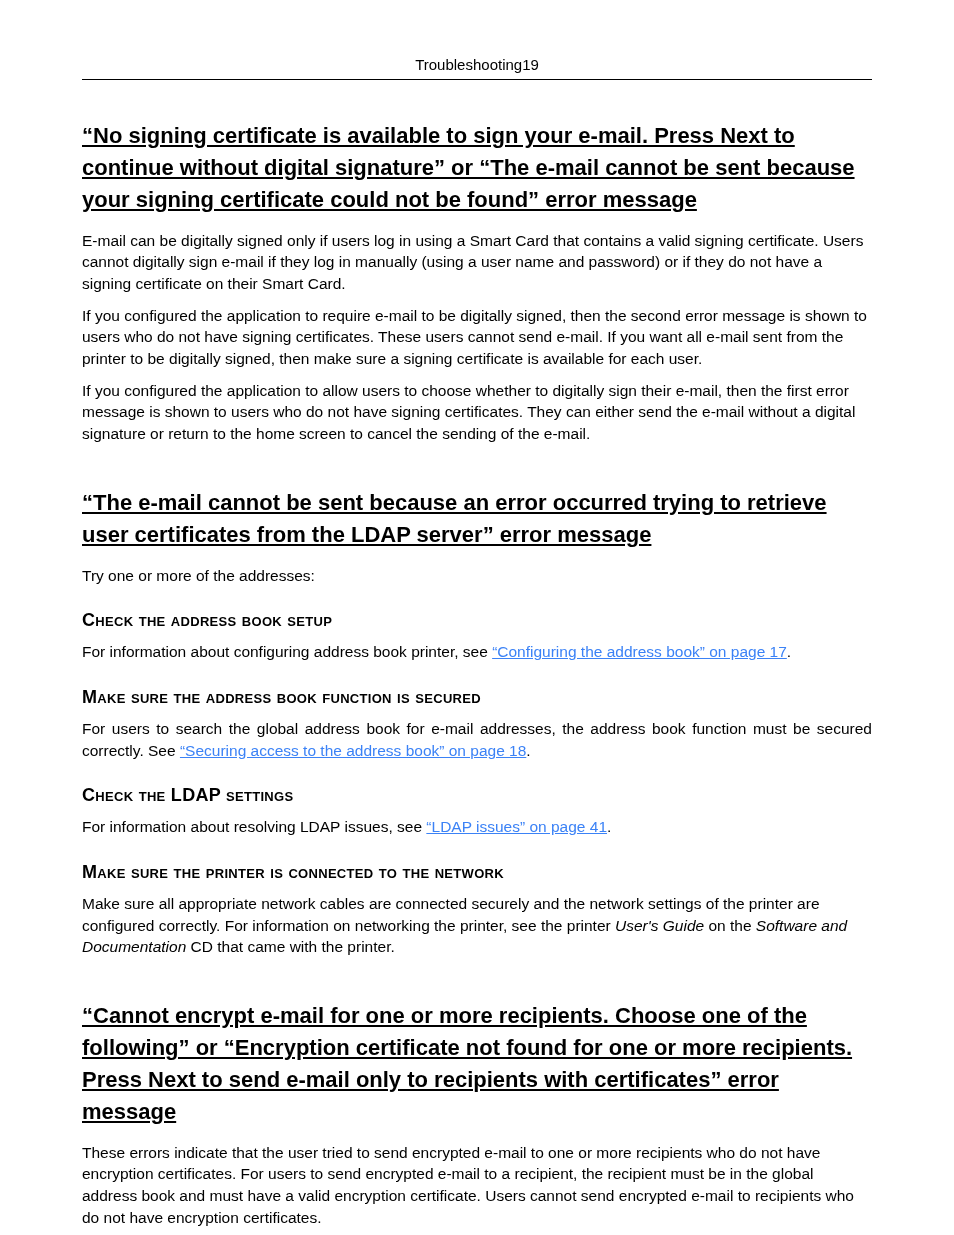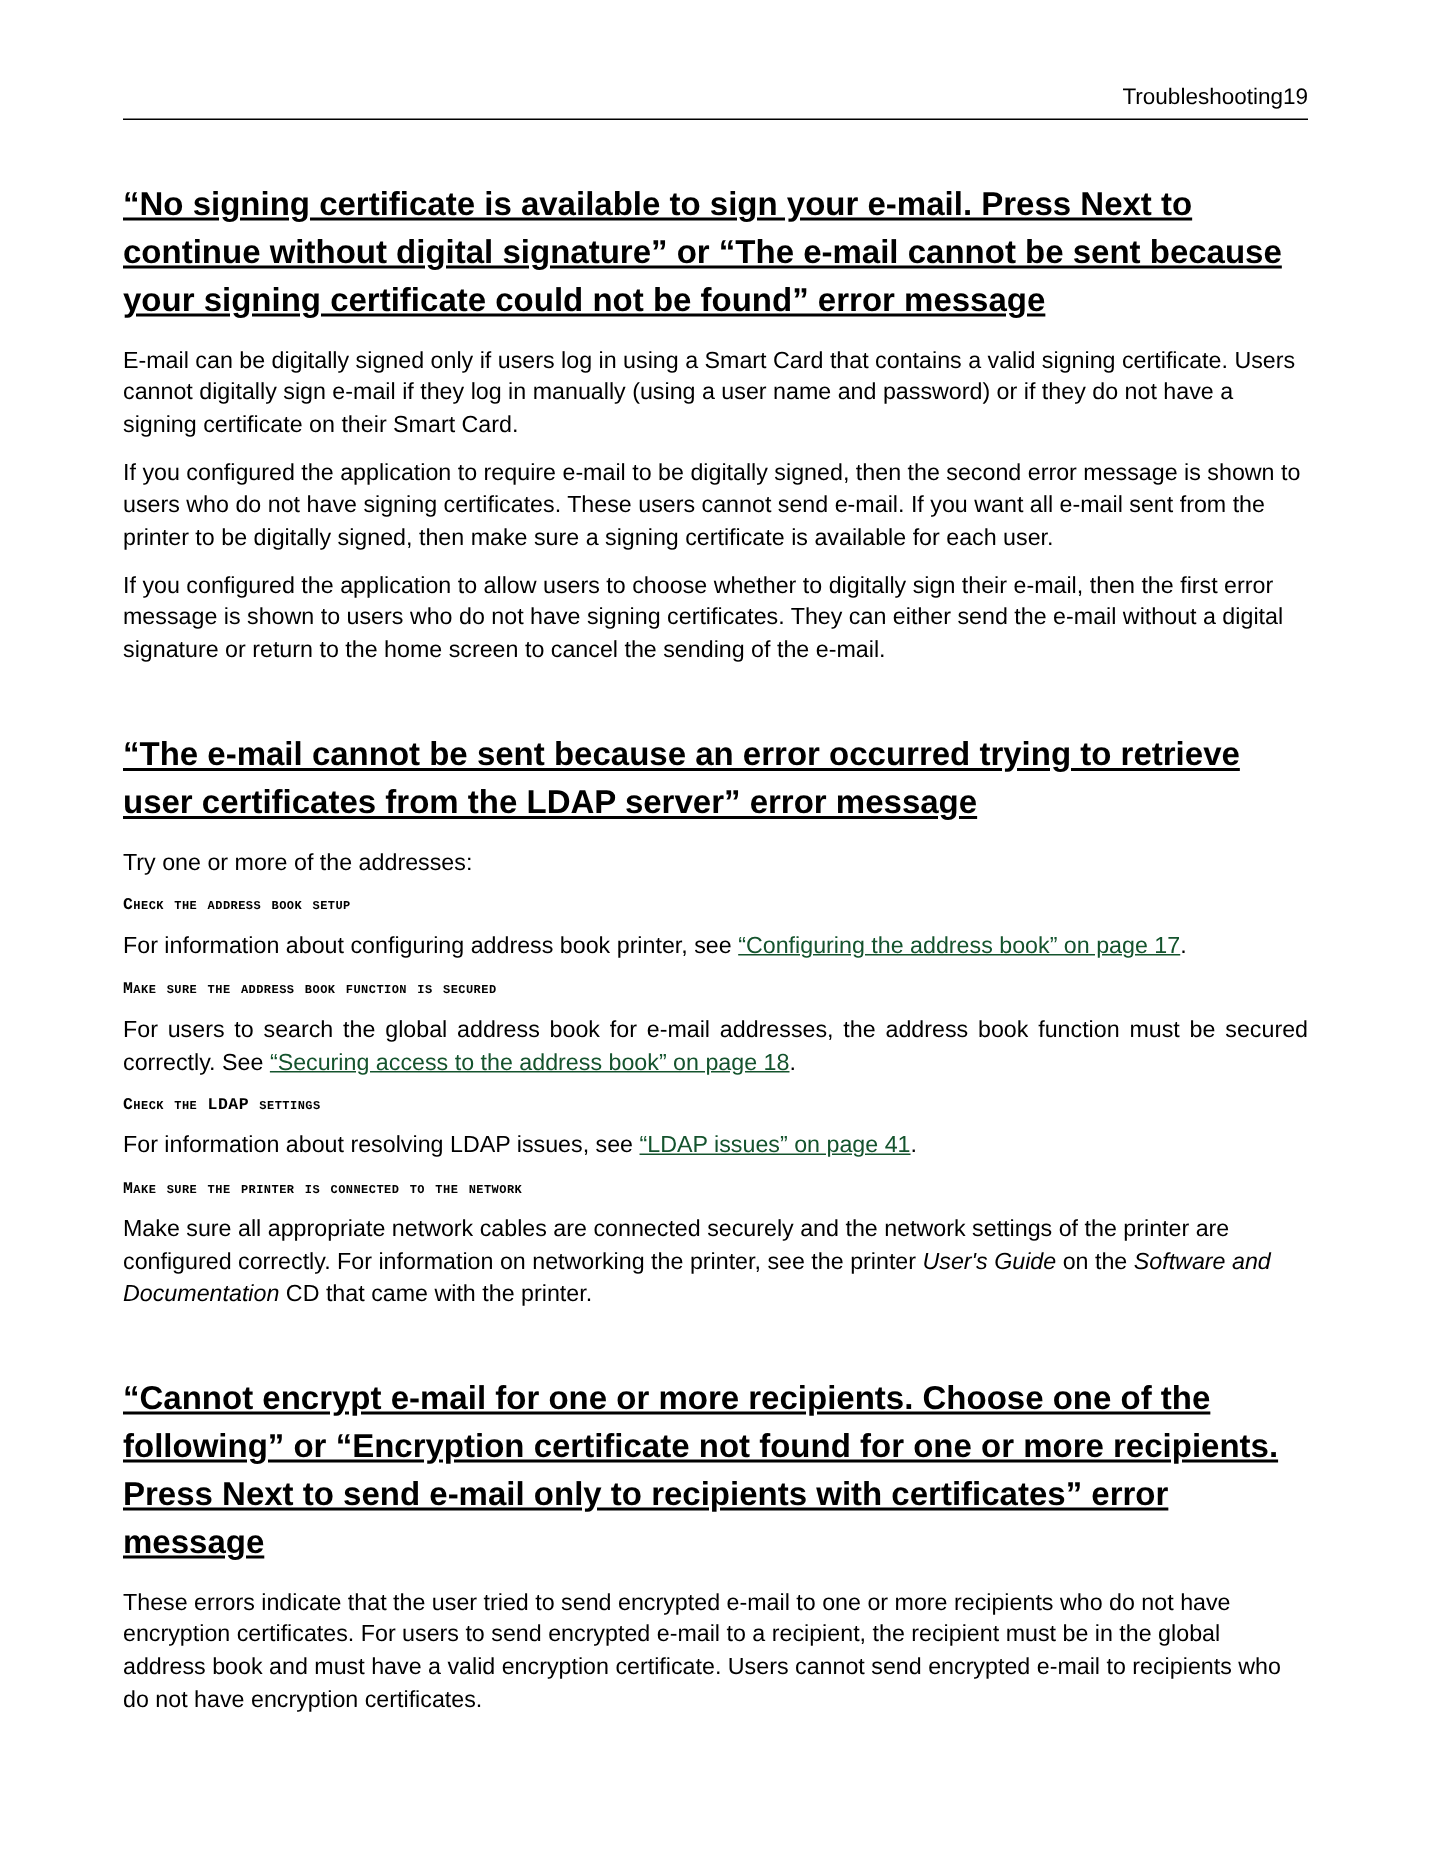--- a/index.html
+++ b/index.html
@@ -10,21 +10,21 @@
     color: #000;
   }
   .page {
     width: 954px;
     min-height: 1235px;
     box-sizing: border-box;
     padding: 56px 82px 60px 82px;
   }
   .running-header {
     display: flex;
-    justify-content: flex-end;
+    justify-content: center;
     align-items: baseline;
     font-size: 15px;
     border-bottom: 1px solid #000;
     padding-bottom: 6px;
     margin-bottom: 40px;
   }
   h2.section-heading {
     font-size: 22px;
     font-weight: 700;
     line-height: 1.45;
@@ -32,30 +32,29 @@
     text-decoration: underline;
   }
   p.body {
     font-size: 15.5px;
     line-height: 1.4;
     margin: 10px 0;
   }
   h3.sub-heading {
     font-variant: small-caps;
     font-weight: 700;
-    font-size: 11px;
+    font-size: 18px;
     letter-spacing: 0.3px;
-    margin: 12px 0 8px 0;
-    font-family: Liberation Mono, monospace;
+    margin: 24px 0 8px 0;
   }
   .indent {
     margin-left: 20px;
   }
   a.doc-link {
-    color: #14532d;
+    color: #3b82f6;
     text-decoration: underline;
   }
   em.book { font-style: italic; }
 </style>
 </head>
 <body>
 
 <div class="page">
 
   <div class="running-header">

